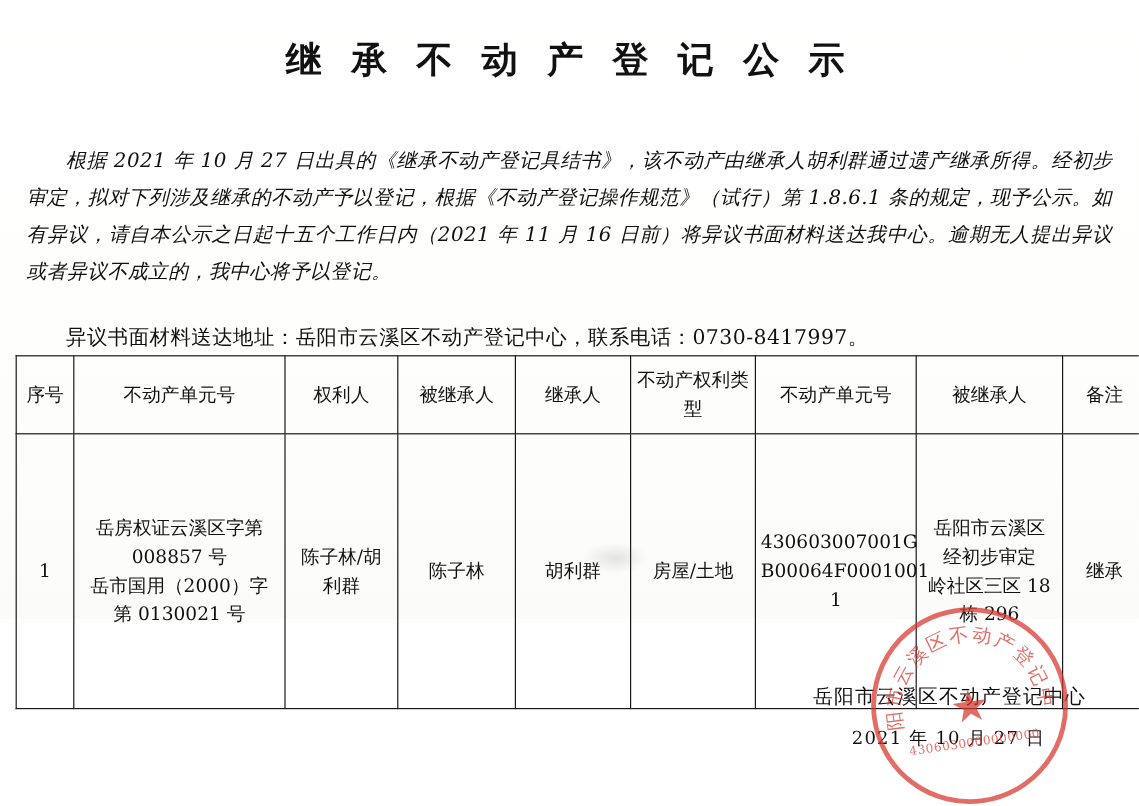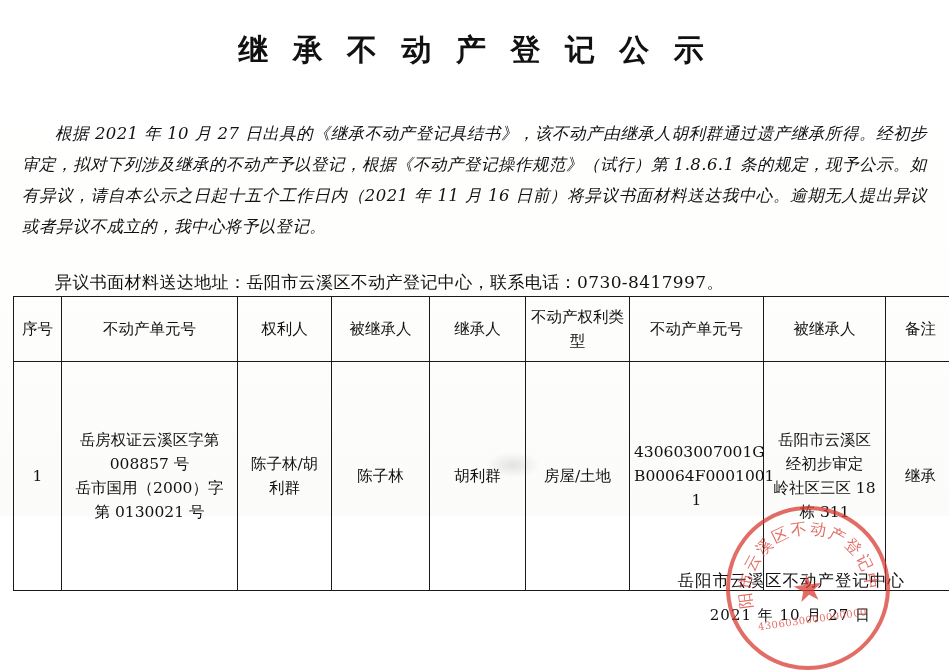--- a/index.html
+++ b/index.html
@@ -244,21 +244,21 @@
         <td>房屋/土地</td>
         <td class="cell-lines">
           <span>430603007001G</span>
           <span>B00064F0001001</span>
           <span>1</span>
         </td>
         <td class="cell-lines">
           <span>岳阳市云溪区</span>
           <span>经初步审定</span>
           <span>岭社区三区 18</span>
-          <span>栋 311</span>
+          <span>栋 296</span>
         </td>
         <td>继承</td>
       </tr>
     </tbody>
   </table>
 
   <div class="smudge"></div>
 
   <div class="footer-org">岳阳市云溪区不动产登记中心</div>
   <div class="footer-date">2021 年 10 月 27 日</div>

